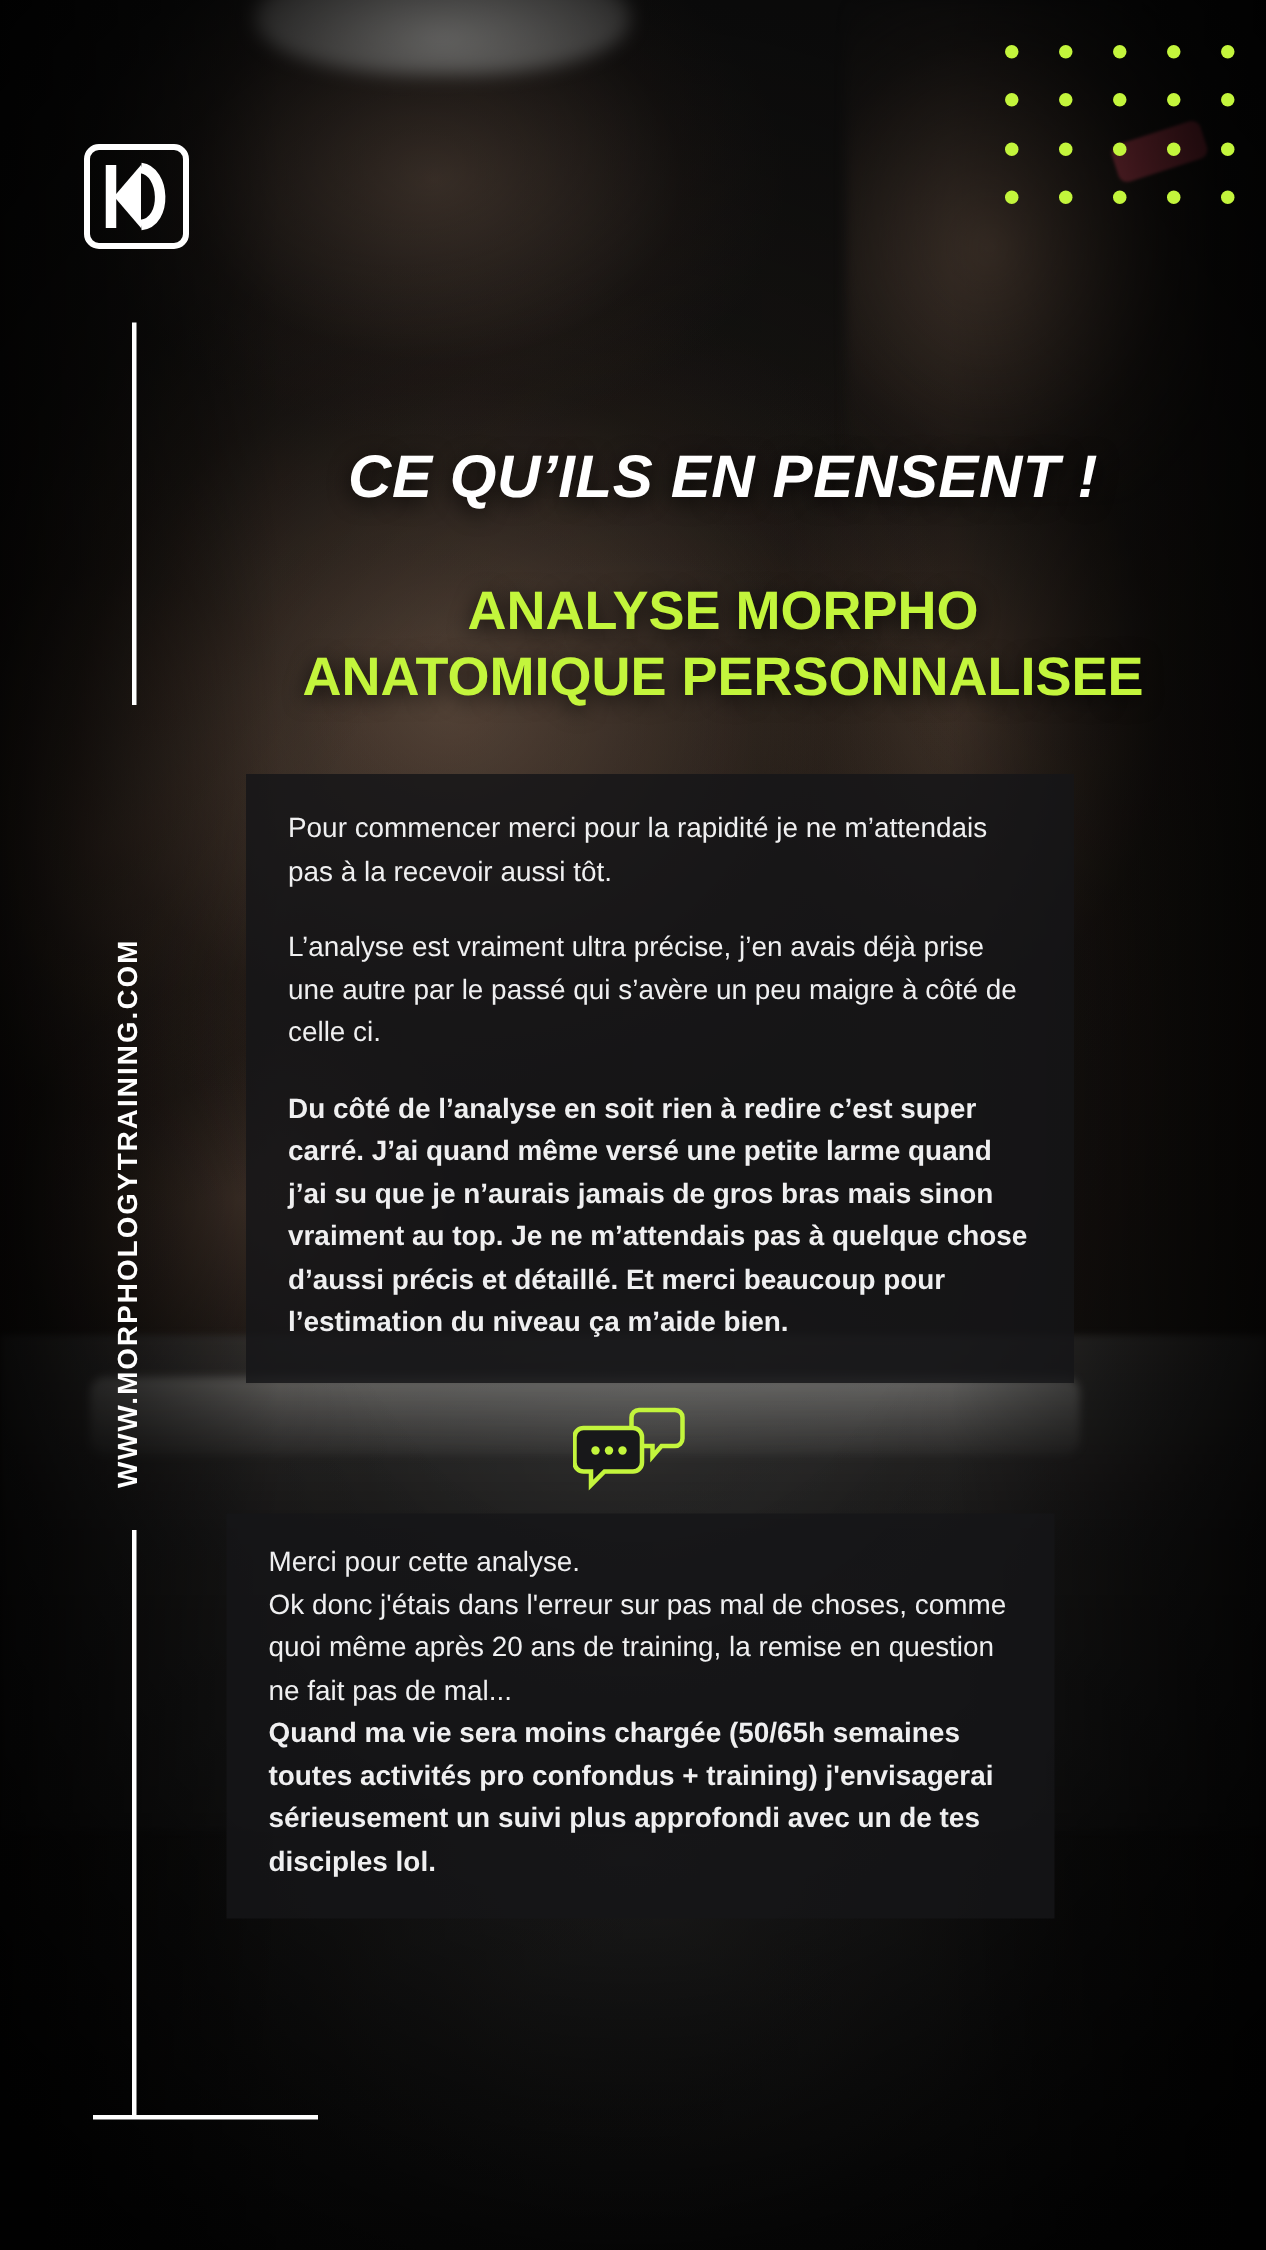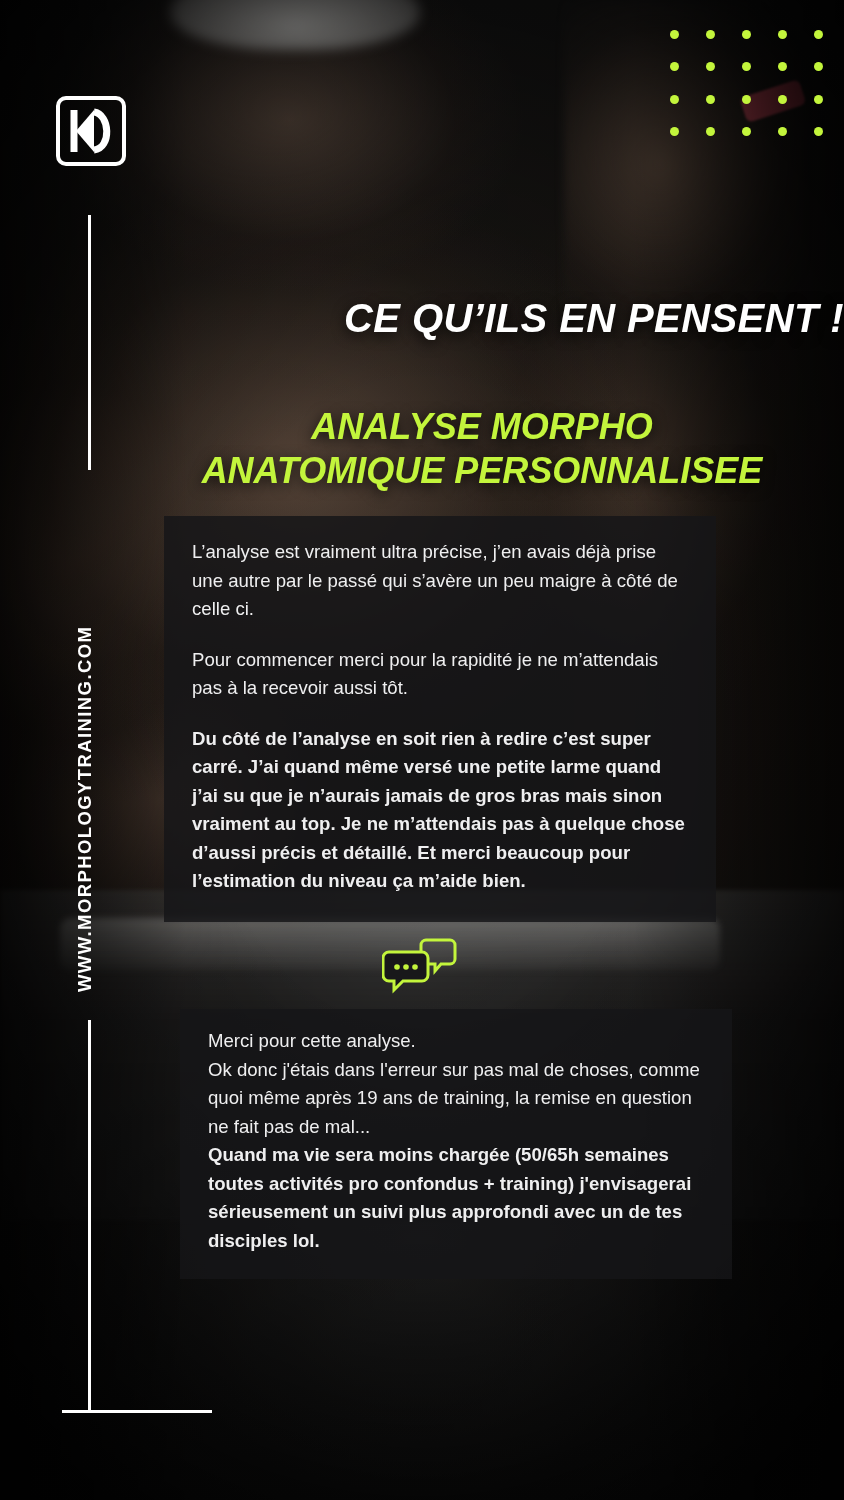--- a/index.html
+++ b/index.html
@@ -167,62 +167,60 @@
   }
 
   
   .title-main {
     position: absolute;
     left: 0;
     top: 296px;
     width: 844px;
     padding-left: 120px;
     box-sizing: border-box;
-    text-align: right;
+    text-align: center;
     color: #ffffff;
     font-size: 40px;
     font-weight: bold;
     font-style: italic;
     letter-spacing: 0.4px;
     text-shadow: 0 3px 14px rgba(0,0,0,0.85);
   }
   .title-sub {
     position: absolute;
     left: 0;
     top: 385px;
     width: 844px;
     padding-left: 120px;
     box-sizing: border-box;
     text-align: center;
     color: #c3f53c;
     font-size: 36px;
     line-height: 44px;
     font-weight: bold;
-    font-style: italic;
     text-shadow: 0 3px 14px rgba(0,0,0,0.8);
-    margin-top: 20px;
   }
 
   
   .card {
     position: absolute;
     background: rgba(22,21,24,0.84);
     color: #efeff0;
     box-sizing: border-box;
   }
   .card-1 {
     left: 164px;
     top: 516px;
     width: 552px;
     padding: 22px 26px 26px 28px;
     font-size: 18.6px;
     line-height: 28.5px;
   }
   .card-2 {
-    left: 180px;
+    left: 151px;
     top: 1009px;
     width: 552px;
     padding: 18px 26px 24px 28px;
     font-size: 18.6px;
     line-height: 28.5px;
   }
   .card p { margin: 0 0 22px 0; }
   .card p:last-child { margin-bottom: 0; font-weight: bold; }
   .card-2 p { margin: 0; }
 
@@ -284,34 +282,34 @@
   <div class="rule-bottom"></div>
   <div class="rule-foot"></div>
 
   <div class="title-main">CE QU’ILS EN PENSENT !</div>
   <div class="title-sub">
     <div>ANALYSE MORPHO</div>
     <div>ANATOMIQUE PERSONNALISEE</div>
   </div>
 
   <div class="card card-1">
+    <p>Pour commencer merci pour la rapidité je ne m’attendais pas à la recevoir aussi tôt.</p>
     <p>L’analyse est vraiment ultra précise, j’en avais déjà prise une autre par le passé qui s’avère un peu maigre à côté de celle ci.</p>
-    <p>Pour commencer merci pour la rapidité je ne m’attendais pas à la recevoir aussi tôt.</p>
     <p>Du côté de l’analyse en soit rien à redire c’est super carré. J’ai quand même versé une petite larme quand j’ai su que je n’aurais jamais de gros bras mais sinon vraiment au top. Je ne m’attendais pas à quelque chose d’aussi précis et détaillé. Et merci beaucoup pour l’estimation du niveau ça m’aide bien.</p>
   </div>
 
   <div class="chat-icon">
     <svg width="76" height="58" viewBox="0 0 76 58">
       <path d="M44 4 h24 a5 5 0 0 1 5 5 v14 a5 5 0 0 1 -5 5 h-9 l-6 7 v-7 h-9 a5 5 0 0 1 -5 -5 v-14 a5 5 0 0 1 5 -5 z" fill="none" stroke="#c3f53c" stroke-width="3"></path>
       <path d="M7 16 h33 a6 6 0 0 1 6 6 v17 a6 6 0 0 1 -6 6 h-19 l-9 9 v-9 h-5 a6 6 0 0 1 -6 -6 v-17 a6 6 0 0 1 6 -6 z" fill="#18181a" stroke="#c3f53c" stroke-width="3"></path>
       <circle cx="15" cy="31" r="2.8" fill="#c3f53c"></circle>
       <circle cx="24" cy="31" r="2.8" fill="#c3f53c"></circle>
       <circle cx="33" cy="31" r="2.8" fill="#c3f53c"></circle>
     </svg>
   </div>
 
   <div class="card card-2">
     <p>Merci pour cette analyse.</p>
-    <p>Ok donc j'étais dans l'erreur sur pas mal de choses, comme quoi même après 19 ans de training, la remise en question ne fait pas de mal...</p>
+    <p>Ok donc j'étais dans l'erreur sur pas mal de choses, comme quoi même après 20 ans de training, la remise en question ne fait pas de mal...</p>
     <p>Quand ma vie sera moins chargée (50/65h semaines toutes activités pro confondus + training) j'envisagerai sérieusement un suivi plus approfondi  avec un de tes disciples lol.</p>
   </div>
 
 </div>
 
 </body></html>

